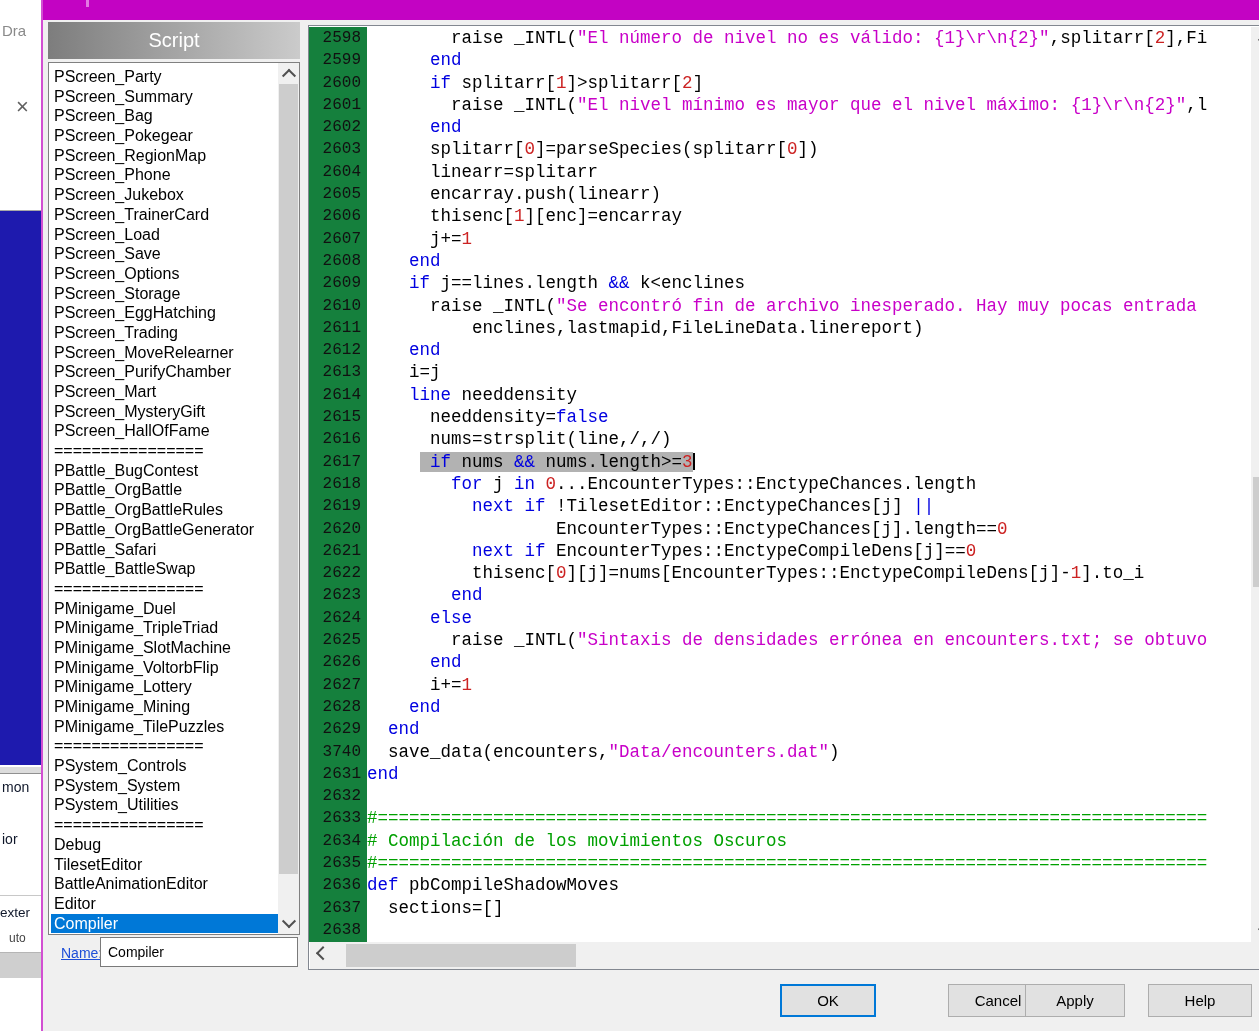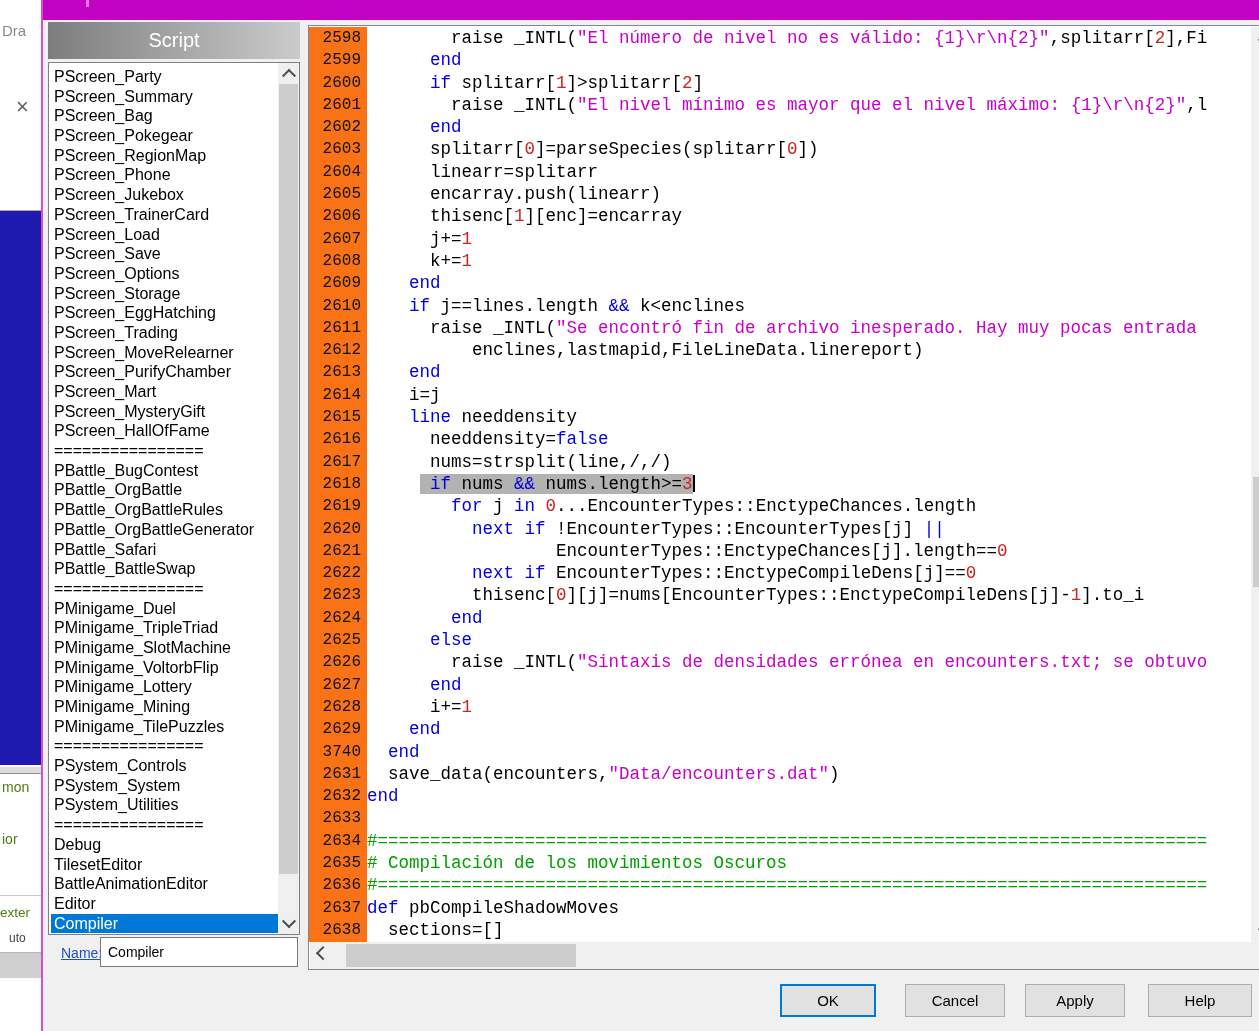--- a/index.html
+++ b/index.html
@@ -1,20 +1,20 @@
 <!DOCTYPE html>
 <html style="--kw: #0000e0; --str: #c800c8; --num: #cc2222; --cmt: #00a000; --selbg: #b2b2b2; --selbg-list: #0078d7; --titlebar: #c303c3; --accent: #0078d7;"><head>
 <meta charset="utf-8">
 <style>
   html,body{margin:0;padding:0;}
   #root{position:relative;width:1259px;height:1031px;background:#ffffff;overflow:hidden;
         font-family:"Liberation Sans", sans-serif;}
   .abs{position:absolute;}
   
-  .bg-frag{color:#4d7c0f;font-size:14px;}
+  .bg-frag{color:#0f172a;font-size:14px;}
   
   #titlebar{left:43px;top:0;width:1216px;height:20px;background:var(--titlebar);}
   #title-tick{left:86px;top:0;width:3px;height:7px;background:#e27ae2;}
   #dlg-left-border{left:41px;top:0;width:2px;height:1031px;background:#d24fd2;}
   #dialog-body{left:43px;top:20px;width:1216px;height:1011px;background:#f0f0f0;}
   
   #script-header{left:5px;top:2px;width:252px;height:37px;
      background:linear-gradient(to right,#7d7d7d,#cbcbcb);
      color:#ffffff;font-size:20px;text-align:center;line-height:37px;}
   #script-listbox{left:5px;top:42px;width:252px;height:873px;background:#ffffff;
@@ -32,21 +32,21 @@
   .chev.left{transform:rotate(-45deg) translate(2px,-2px);}
   .chev.right{transform:rotate(135deg) translate(2px,-2px);}
   
   #name-label{left:18px;top:925px;font-size:14px;color:#1d4ed8;text-decoration:underline;}
   #name-field{left:57px;top:917px;width:198px;height:30px;background:#fff;
      border:1px solid #7a7a7a;box-sizing:border-box;font-size:14px;padding:0 0 0 7px;
      font-family:"Liberation Sans",sans-serif;color:#000;}
   
   #code-panel{left:265px;top:5px;width:971px;height:945px;background:#ffffff;
      border:1px solid #828790;box-sizing:border-box;overflow:hidden;}
-  #gutter{left:0;top:1px;width:58px;height:915px;background:#f97316;overflow:hidden;}
+  #gutter{left:0;top:1px;width:58px;height:915px;background:#15803d;overflow:hidden;}
   .ln{height:22.3px;line-height:22.3px;text-align:right;padding-right:6px;
       font-family:"Liberation Mono",monospace;font-size:16px;color:#111;}
   #code-text{left:58px;top:1px;width:841px;height:915px;overflow:hidden;}
   .code-line{height:22.3px;line-height:22.3px;white-space:pre;
       font-family:"Liberation Mono",monospace;font-size:17.5px;color:#000;}
   .tok-k{color:var(--kw);}
   .tok-s{color:var(--str);}
   .tok-n{color:var(--num);}
   .tok-c{color:var(--cmt);}
   .tok-p{color:#000;}
@@ -196,33 +196,32 @@
           <div class="code-line"><span class="tok-p">        raise _INTL(</span><span class="tok-s">"El número de nivel no es válido: {1}\r\n{2}"</span><span class="tok-p">,splitarr[</span><span class="tok-n">2</span><span class="tok-p">],Fi</span></div>
           <div class="code-line"><span class="tok-p">      </span><span class="tok-k">end</span></div>
           <div class="code-line"><span class="tok-p">      </span><span class="tok-k">if</span><span class="tok-p"> splitarr[</span><span class="tok-n">1</span><span class="tok-p">]&gt;splitarr[</span><span class="tok-n">2</span><span class="tok-p">]</span></div>
           <div class="code-line"><span class="tok-p">        raise _INTL(</span><span class="tok-s">"El nivel mínimo es mayor que el nivel máximo: {1}\r\n{2}"</span><span class="tok-p">,l</span></div>
           <div class="code-line"><span class="tok-p">      </span><span class="tok-k">end</span></div>
           <div class="code-line"><span class="tok-p">      splitarr[</span><span class="tok-n">0</span><span class="tok-p">]=parseSpecies(splitarr[</span><span class="tok-n">0</span><span class="tok-p">])</span></div>
           <div class="code-line"><span class="tok-p">      linearr=splitarr</span></div>
           <div class="code-line"><span class="tok-p">      encarray.push(linearr)</span></div>
           <div class="code-line"><span class="tok-p">      thisenc[</span><span class="tok-n">1</span><span class="tok-p">][enc]=encarray</span></div>
           <div class="code-line"><span class="tok-p">      j+=</span><span class="tok-n">1</span></div>
-          <div class="code-line"><span class="tok-p">      k+=</span><span class="tok-n">1</span></div>
           <div class="code-line"><span class="tok-p">    </span><span class="tok-k">end</span></div>
           <div class="code-line"><span class="tok-p">    </span><span class="tok-k">if</span><span class="tok-p"> j==lines.length </span><span class="tok-k">&amp;&amp;</span><span class="tok-p"> k&lt;enclines</span></div>
           <div class="code-line"><span class="tok-p">      raise _INTL(</span><span class="tok-s">"Se encontró fin de archivo inesperado. Hay muy pocas entrada</span></div>
           <div class="code-line"><span class="tok-p">          enclines,lastmapid,FileLineData.linereport)</span></div>
           <div class="code-line"><span class="tok-p">    </span><span class="tok-k">end</span></div>
           <div class="code-line"><span class="tok-p">    i=j</span></div>
           <div class="code-line"><span class="tok-p">    </span><span class="tok-k">line</span><span class="tok-p"> needdensity</span></div>
           <div class="code-line"><span class="tok-p">      needdensity=</span><span class="tok-k">false</span></div>
           <div class="code-line"><span class="tok-p">      nums=strsplit(line,/,/)</span></div>
           <div class="code-line"><span class="tok-p">     </span><span class="tok-p sel"> </span><span class="tok-k sel">if</span><span class="tok-p sel"> nums </span><span class="tok-k sel">&amp;&amp;</span><span class="tok-p sel"> nums.length&gt;=</span><span class="tok-n sel">3</span><span class="caret"></span></div>
           <div class="code-line"><span class="tok-p">        </span><span class="tok-k">for</span><span class="tok-p"> j </span><span class="tok-k">in</span><span class="tok-p"> </span><span class="tok-n">0</span><span class="tok-p">...EncounterTypes::EnctypeChances.length</span></div>
-          <div class="code-line"><span class="tok-p">          </span><span class="tok-k">next</span><span class="tok-p"> </span><span class="tok-k">if</span><span class="tok-p"> !EncounterTypes::EncounterTypes[j] </span><span class="tok-k">||</span></div>
+          <div class="code-line"><span class="tok-p">          </span><span class="tok-k">next</span><span class="tok-p"> </span><span class="tok-k">if</span><span class="tok-p"> !TilesetEditor::EnctypeChances[j] </span><span class="tok-k">||</span></div>
           <div class="code-line"><span class="tok-p">                  EncounterTypes::EnctypeChances[j].length==</span><span class="tok-n">0</span></div>
           <div class="code-line"><span class="tok-p">          </span><span class="tok-k">next</span><span class="tok-p"> </span><span class="tok-k">if</span><span class="tok-p"> EncounterTypes::EnctypeCompileDens[j]==</span><span class="tok-n">0</span></div>
           <div class="code-line"><span class="tok-p">          thisenc[</span><span class="tok-n">0</span><span class="tok-p">][j]=nums[EncounterTypes::EnctypeCompileDens[j]-</span><span class="tok-n">1</span><span class="tok-p">].to_i</span></div>
           <div class="code-line"><span class="tok-p">        </span><span class="tok-k">end</span></div>
           <div class="code-line"><span class="tok-p">      </span><span class="tok-k">else</span></div>
           <div class="code-line"><span class="tok-p">        raise _INTL(</span><span class="tok-s">"Sintaxis de densidades errónea en encounters.txt; se obtuvo \</span></div>
           <div class="code-line"><span class="tok-p">      </span><span class="tok-k">end</span></div>
           <div class="code-line"><span class="tok-p">      i+=</span><span class="tok-n">1</span></div>
           <div class="code-line"><span class="tok-p">    </span><span class="tok-k">end</span></div>
           <div class="code-line"><span class="tok-p">  </span><span class="tok-k">end</span></div>
@@ -251,17 +250,17 @@
             <span class="chev left"></span>
           </div>
         <div class="thumb" style="left:36px;top:2px;width:230px;height:23px;"></div>
         <div class="sb-btn-h" style="right:0;">
             <span class="chev right"></span>
           </div>
       </div>
     </div>
 
     <div class="btn default" style="left:737px;width:96px;">OK</div>
-    <div class="btn" style="left:862px;width:100px;text-align:right;">Cancel</div>
+    <div class="btn" style="left:905px;width:100px;text-align:right;">Cancel</div>
     <div class="btn" style="left:982px;width:100px;">Apply</div>
     <div class="btn" style="left:1105px;width:104px;">Help</div>
   </div>
 </div>
 
 </body></html>

